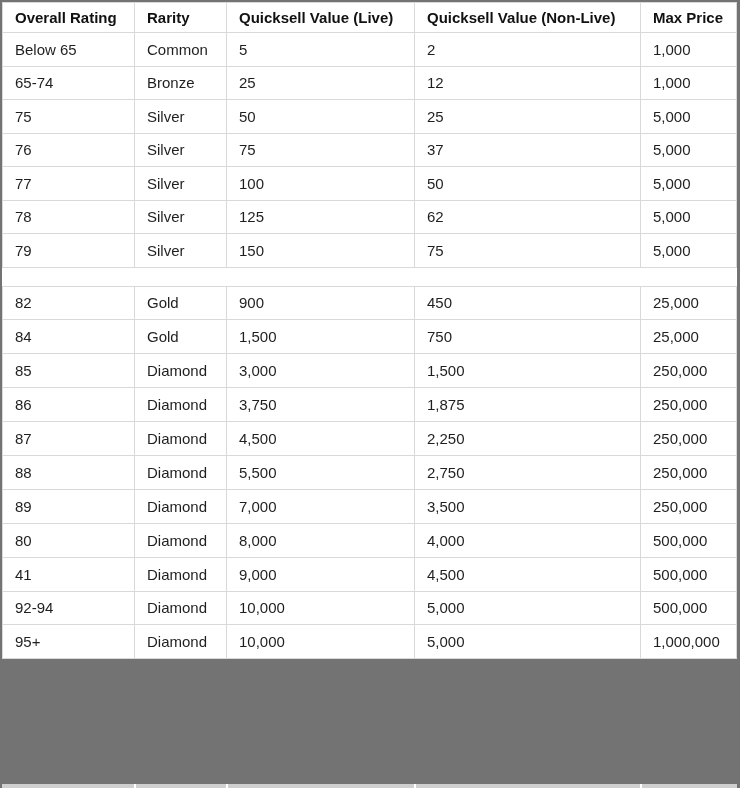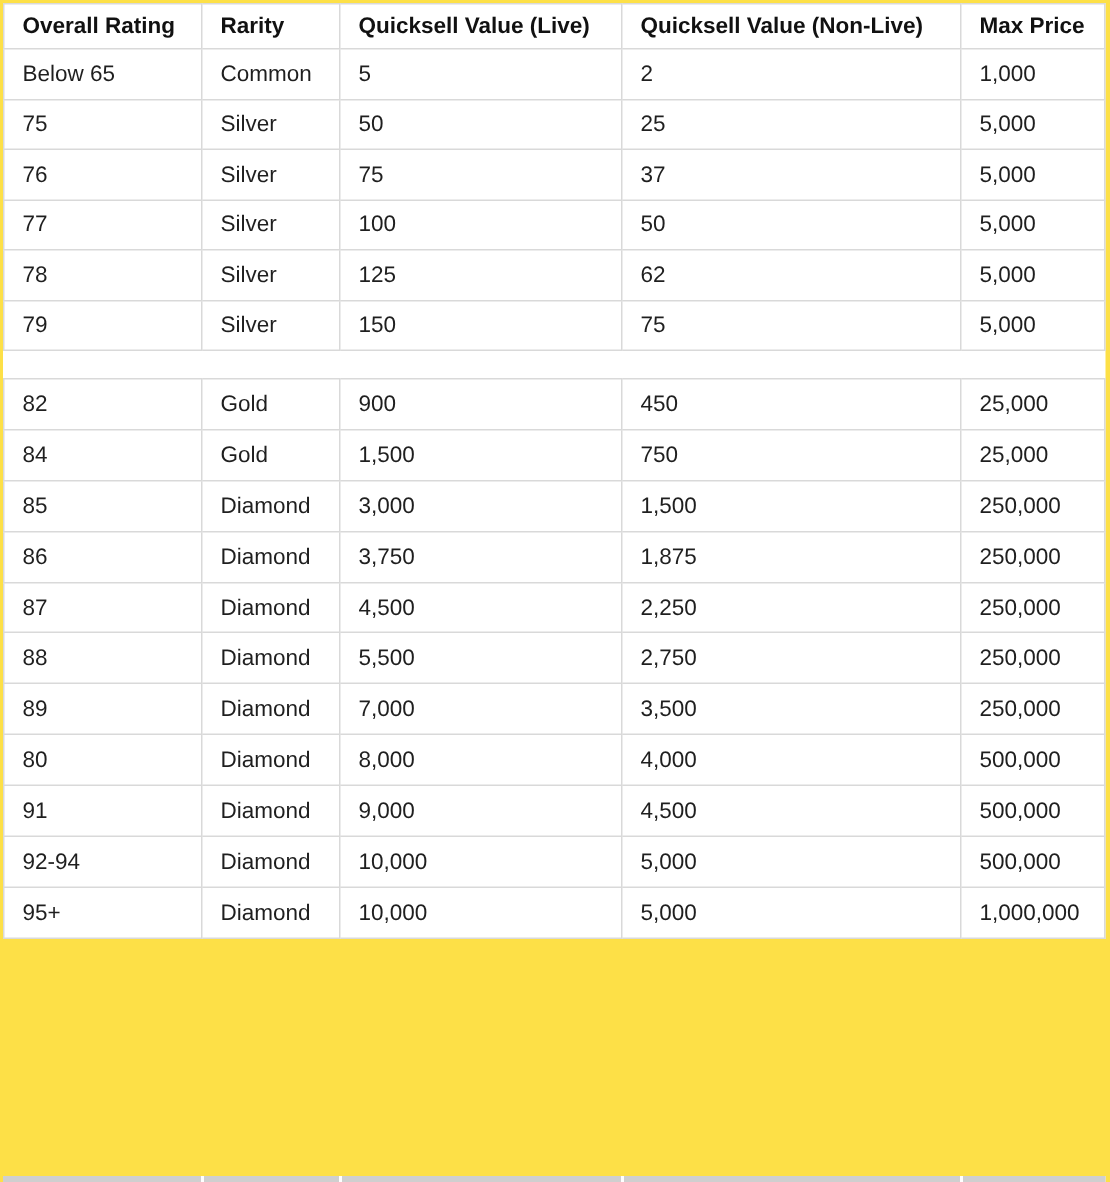--- a/index.html
+++ b/index.html
@@ -5,21 +5,21 @@
   html, body {
     margin: 0;
     padding: 0;
     background: #ffffff;
     font-family: "Liberation Sans", "DejaVu Sans", sans-serif;
   }
   .page {
     position: relative;
     width: 740px;
     height: 788px;
-    background: #fde047;
+    background: #737373;
     overflow: hidden;
     box-sizing: border-box;
     padding: 2px 2px 0 2px;
   }
   table.qs-table {
     border-collapse: collapse;
     table-layout: fixed;
     width: 735px;
     background: #ffffff;
   }
@@ -94,20 +94,27 @@
     </thead>
     <tbody>
         <tr>
           <td>Below 65</td>
           <td>Common</td>
           <td>5</td>
           <td>2</td>
           <td>1,000</td>
         </tr>
         <tr>
+          <td>65-74</td>
+          <td>Bronze</td>
+          <td>25</td>
+          <td>12</td>
+          <td>1,000</td>
+        </tr>
+        <tr>
           <td>75</td>
           <td>Silver</td>
           <td>50</td>
           <td>25</td>
           <td>5,000</td>
         </tr>
         <tr>
           <td>76</td>
           <td>Silver</td>
           <td>75</td>
@@ -199,21 +206,21 @@
           <td>250,000</td>
         </tr>
         <tr>
           <td>80</td>
           <td>Diamond</td>
           <td>8,000</td>
           <td>4,000</td>
           <td>500,000</td>
         </tr>
         <tr>
-          <td>91</td>
+          <td>41</td>
           <td>Diamond</td>
           <td>9,000</td>
           <td>4,500</td>
           <td>500,000</td>
         </tr>
         <tr>
           <td>92-94</td>
           <td>Diamond</td>
           <td>10,000</td>
           <td>5,000</td>

